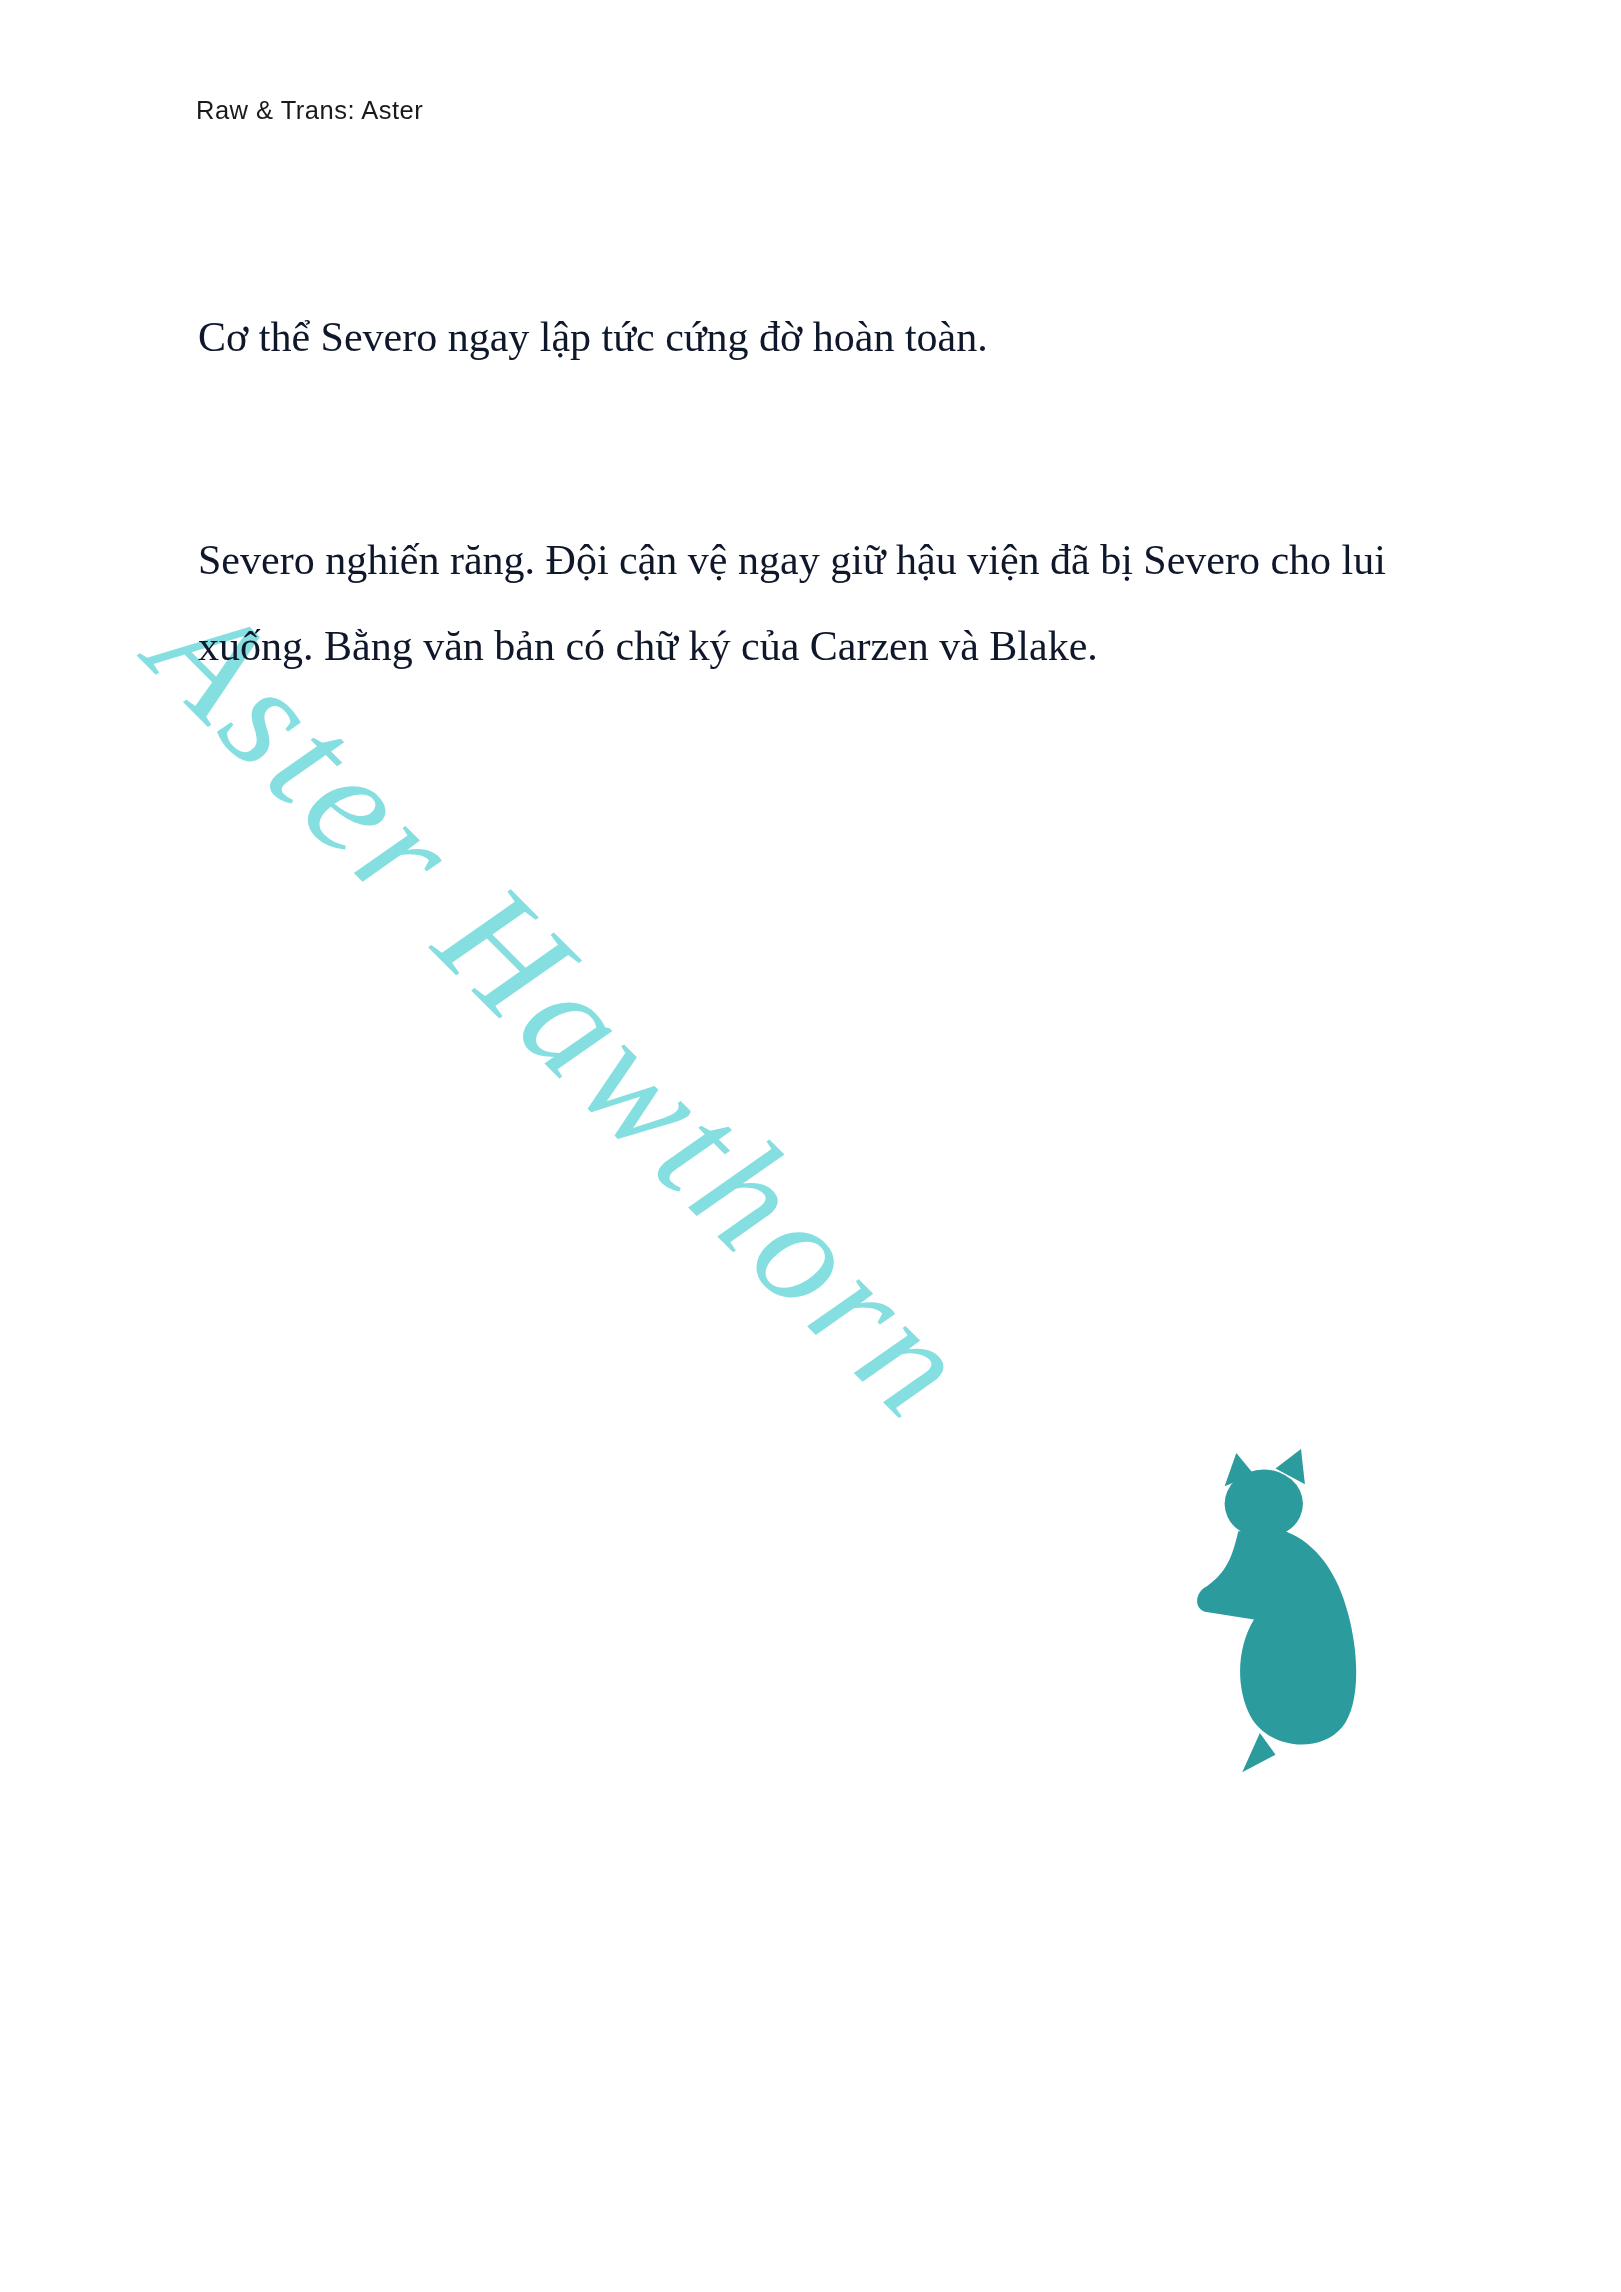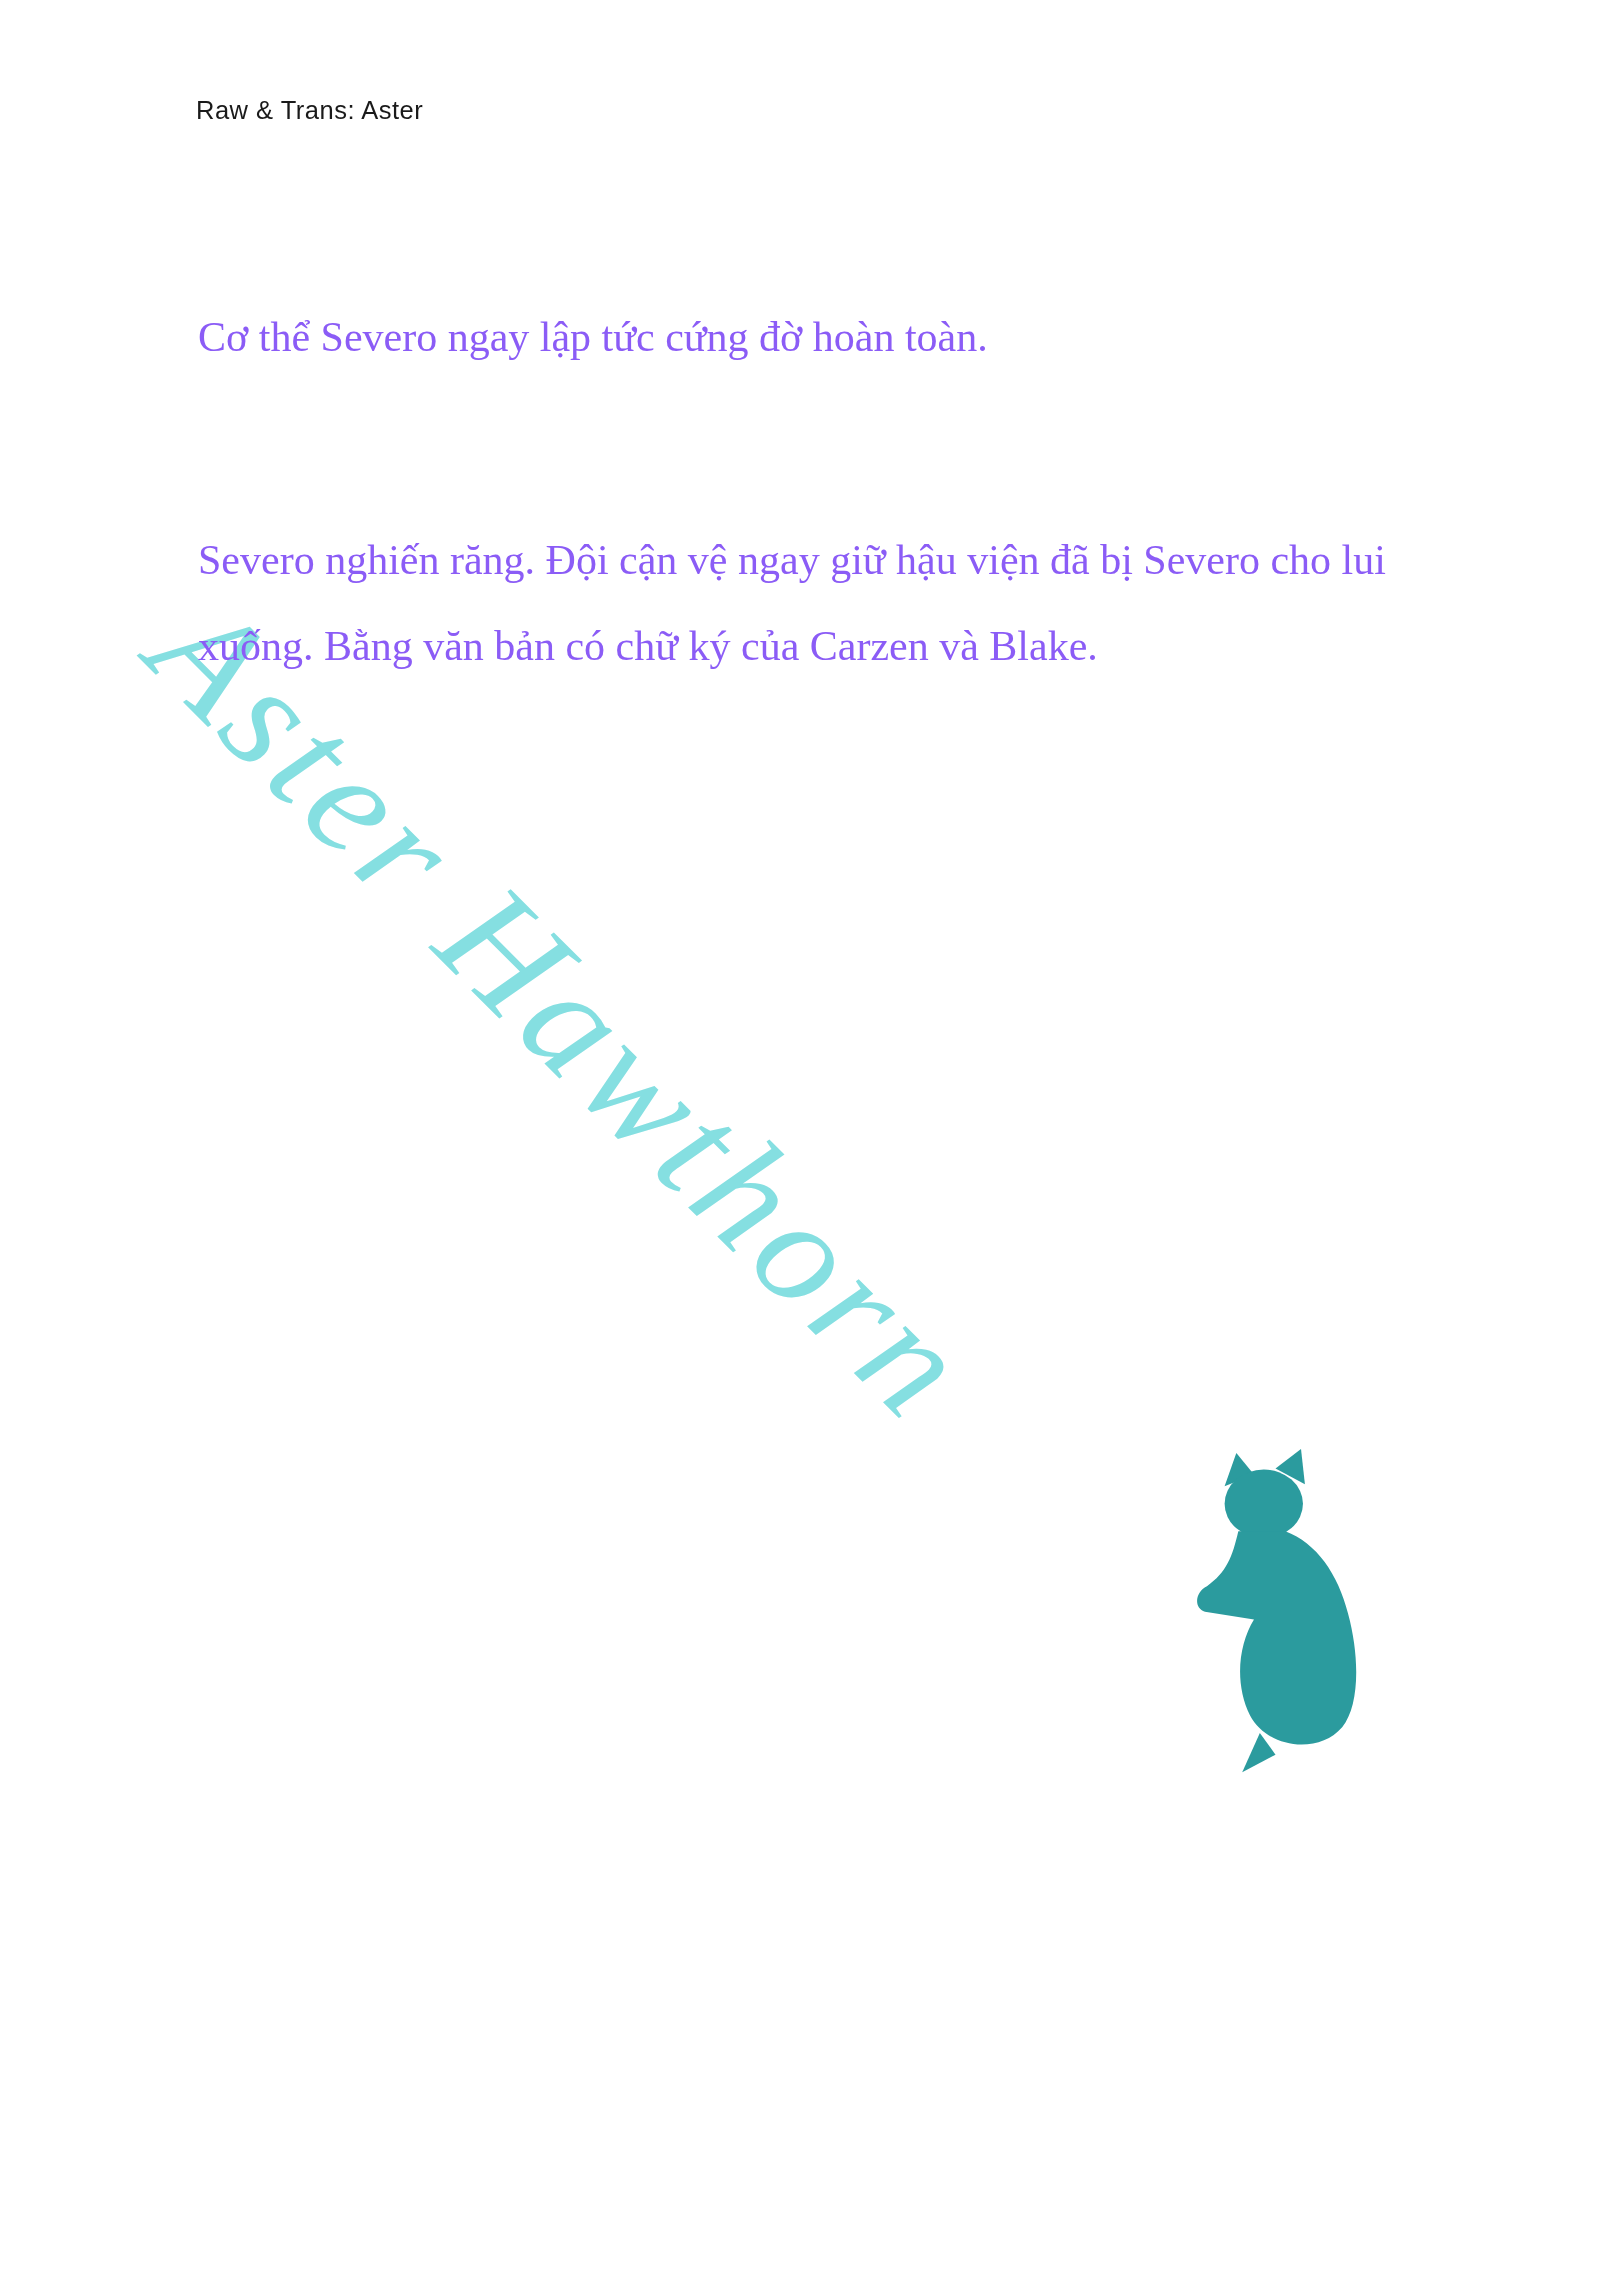--- a/index.html
+++ b/index.html
@@ -25,21 +25,21 @@
     position: absolute;
     left: 198px;
     top: 294px;
     width: 1225px;
     z-index: 2;
   }
   p.para {
     margin: 0 0 137px 0;
     font-size: 42px;
     line-height: 86px;
-    color: #8b5cf6;
+    color: #0f172a;
     text-align: left;
   }
   .watermark {
     position: absolute;
     left: 240px;
     top: 564px;
     z-index: 1;
     font-family: "Liberation Serif", serif;
     font-style: italic;
     font-size: 152px;

